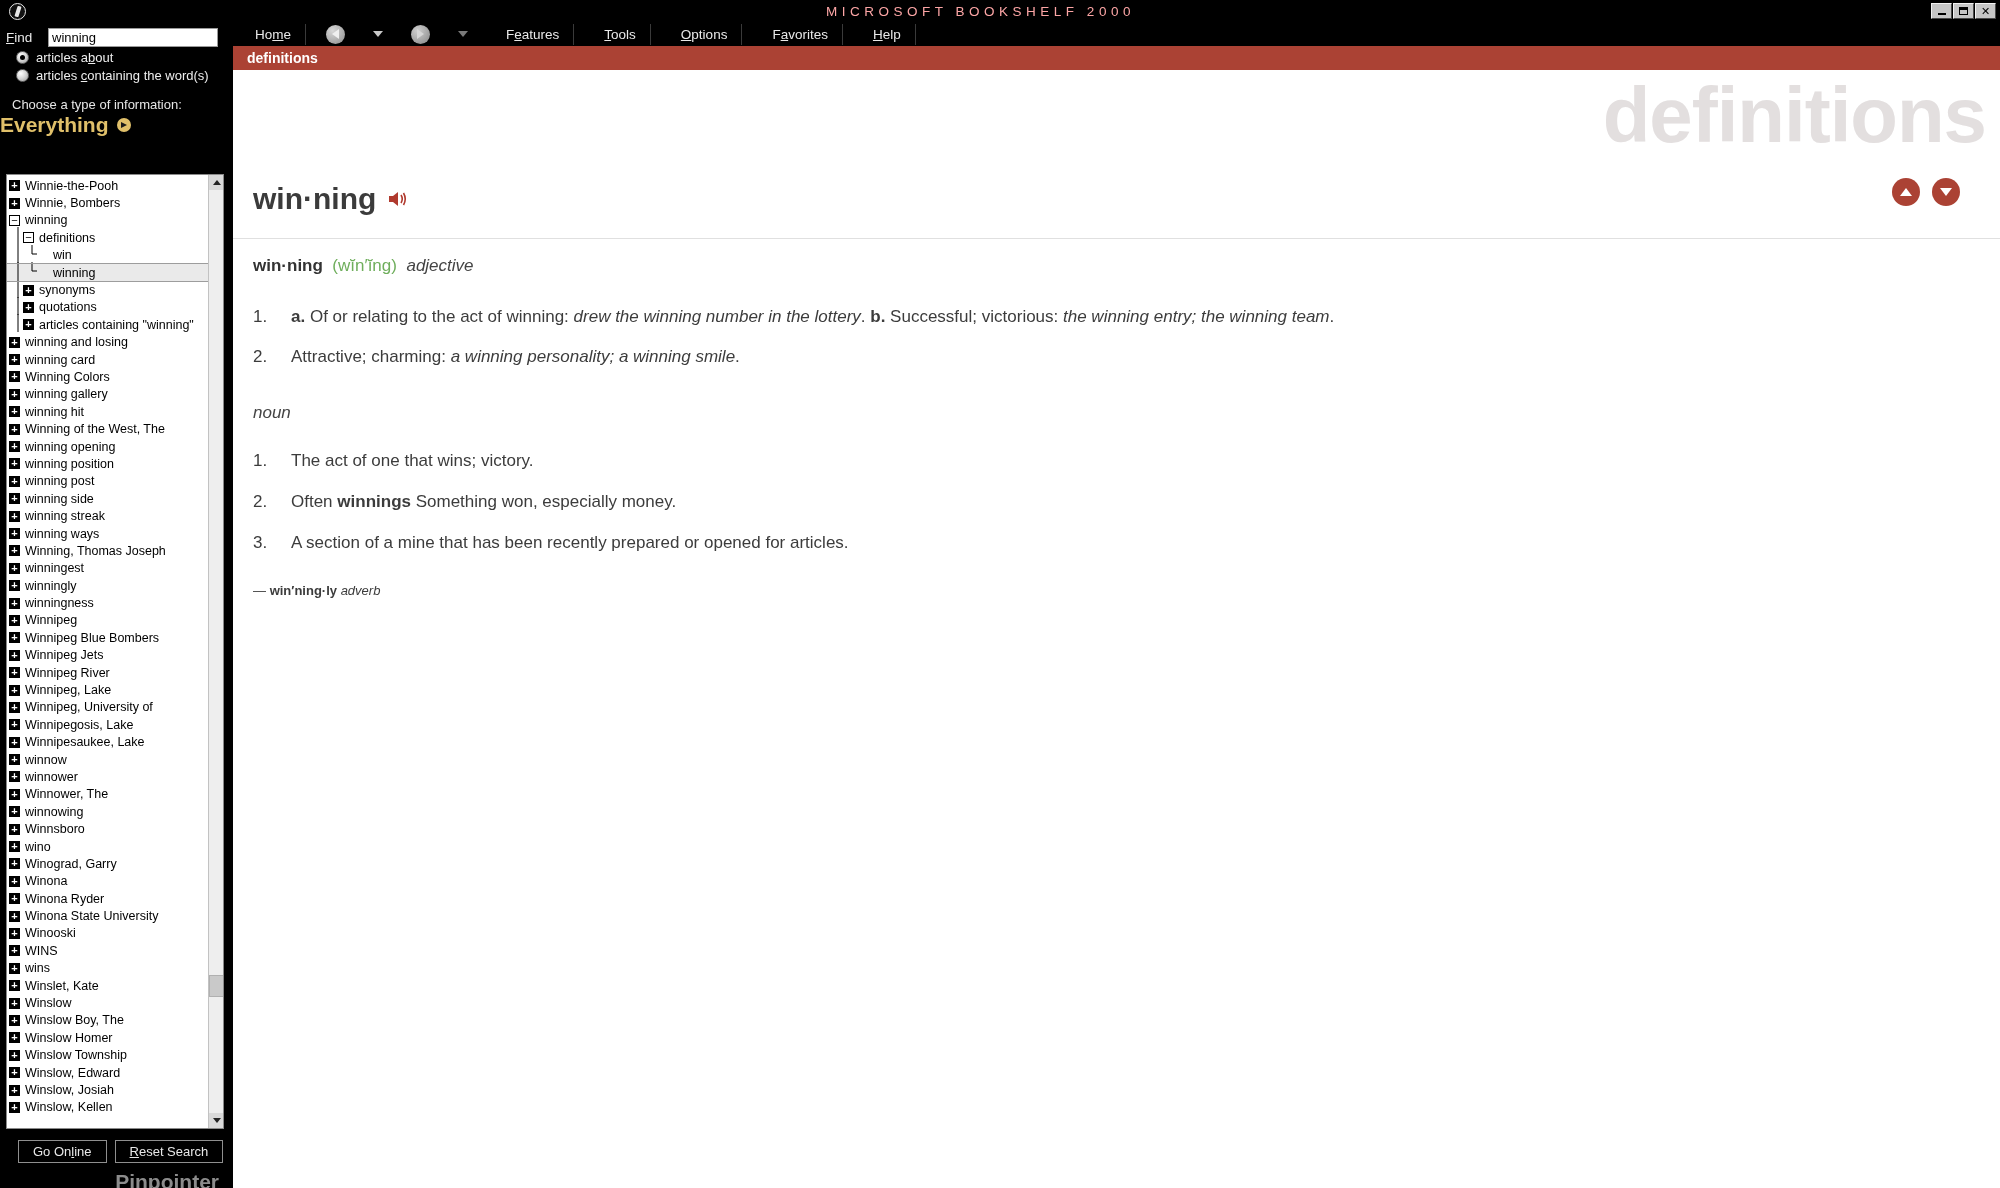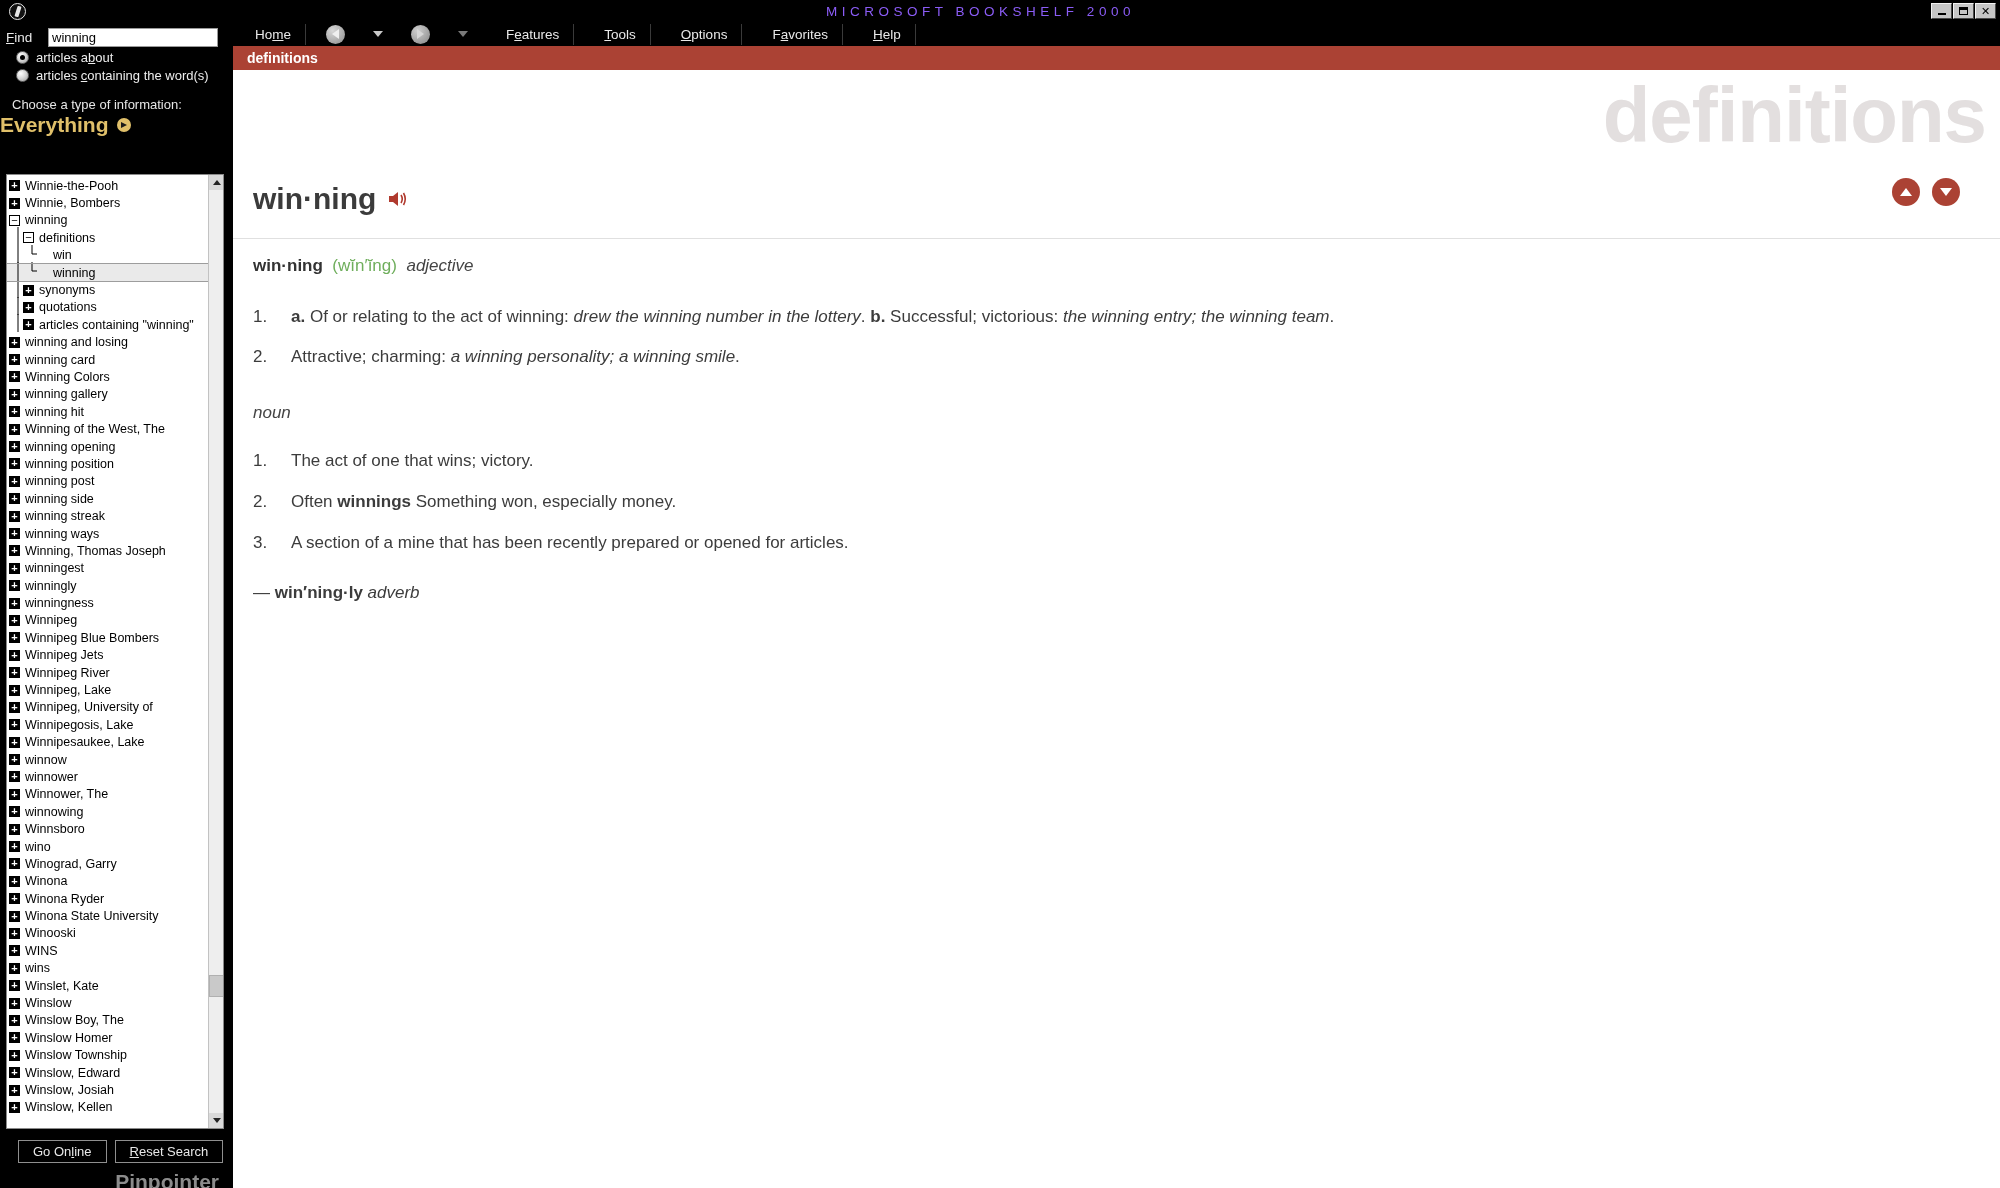--- a/index.html
+++ b/index.html
@@ -25,21 +25,21 @@
     width: 17px; height: 17px; border-radius: 50%;
     border: 1.5px solid #e8e8e8; position: relative; background: #111;
   }
   #app-logo .disc::after {
     content: ""; position: absolute; left: 6px; top: 2px;
     width: 4px; height: 11px; background: #e8e8e8;
     transform: rotate(18deg); border-radius: 1px;
   }
   #title-text {
     flex: 1; text-align: center;
-    font-size: 13.5px; letter-spacing: 4.5px; color: #8b5cf6;
+    font-size: 13.5px; letter-spacing: 4.5px; color: #fca5a5;
     font-family: "Liberation Sans", sans-serif;
   }
   #wincontrols { display: flex; gap: 1px; margin-right: 4px; }
   .winbtn {
     width: 21px; height: 16px; background: #c6c6c6;
     border-top: 1px solid #f2f2f2; border-left: 1px solid #f2f2f2;
     border-right: 1px solid #4a4a4a; border-bottom: 1px solid #4a4a4a;
     display: flex; align-items: center; justify-content: center;
     font-size: 11px; line-height: 1; color: #000; cursor: pointer;
     font-family: "Liberation Sans", sans-serif;
@@ -273,21 +273,21 @@
   .sense {
     display: flex; font-size: 17px; color: #3c3c3c;
     margin-bottom: 17px; line-height: 1.4;
     font-family: "Liberation Sans", sans-serif;
   }
   .sense-num { width: 38px; flex: none; font-weight: normal; color: #3c3c3c; }
   .sense-body { flex: 1; }
   em { font-style: italic; }
   .pos-block { margin-top: 34px; font-size: 17px; font-style: italic; color: #444; }
   .derived {
-    margin-top: 28px; font-size: 17px; color: #3c3c3c;
+    margin-top: 28px; font-size: 13px; color: #3c3c3c;
     font-family: "Liberation Sans", sans-serif;
   }
   .derived .dash { color: #3c3c3c; }
   .derived b { font-weight: bold; }
   .derived i { font-style: italic; }
 </style>
 </head>
 <body>
 
 <div id="titlebar">

